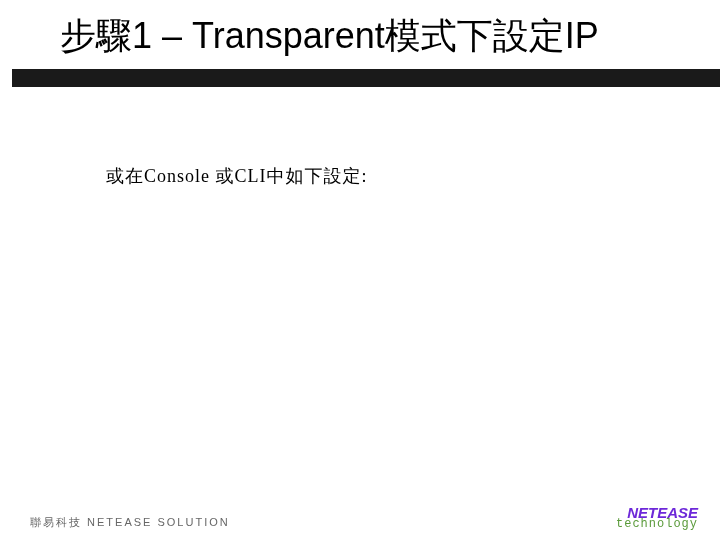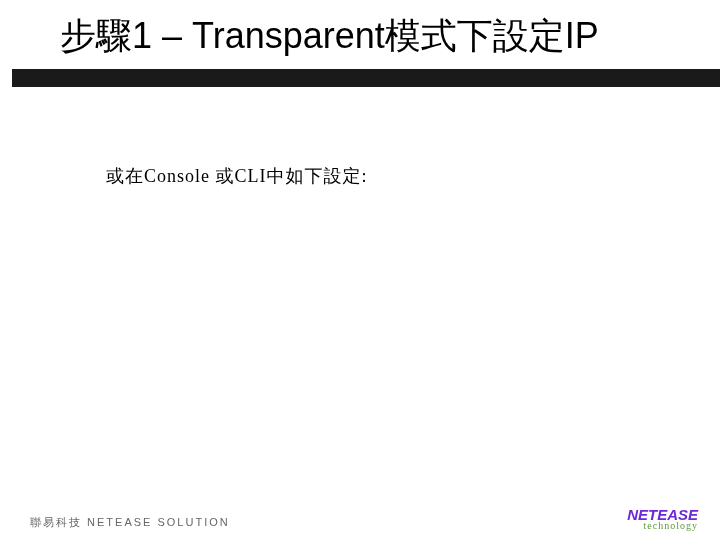--- a/index.html
+++ b/index.html
@@ -7,21 +7,21 @@
   .slide { position: relative; width: 720px; height: 540px; }
   .title-area { position: absolute; top: 0; left: 12px; width: 720px; }
   .title-text { font-size: 36px; color: #000; padding: 12px 0 8px 48px; font-weight: 400; letter-spacing: 0; }
   .title-bar { height: 18px; background: #1a1a1a; width: 720px; }
   .body { position: absolute; top: 164px; left: 70px; width: 600px; margin-left: 36px; }
   .intro { font-family: "PMingLiU", "SimSun", serif; font-size: 18px; color: #000; margin-bottom: 28px; letter-spacing: 1px; }
   .code { font-family: "PMingLiU", "SimSun", "Courier New", monospace; font-size: 18px; color: #000; line-height: 1.45; white-space: pre; letter-spacing: 1px; }
   .footer { position: absolute; bottom: 10px; left: 30px; font-family: Liberation Sans, sans-serif; font-size: 11px; color: #666; letter-spacing: 2px; }
   .logo { position: absolute; bottom: 10px; right: 22px; text-align: right; line-height: 0.9; }
   .logo-top { font-family: Arial, sans-serif; font-weight: 700; font-style: italic; font-size: 15px; color: #6d28d9; letter-spacing: 0; margin-left: 33px; }
-  .logo-bot { font-family: Liberation Serif, serif; font-size: 10px; color: #5a9a3a; letter-spacing: 1px; }
+  .logo-bot { font-family: Liberation Mono, monospace; font-size: 12px; color: #5a9a3a; letter-spacing: 1px; }
 </style>
 </head>
 <body>
 
 <div class="slide">
   <div class="title-area">
     <div class="title-text">步驟1 – Transparent模式下設定IP</div>
     <div class="title-bar"></div>
   </div>
 

